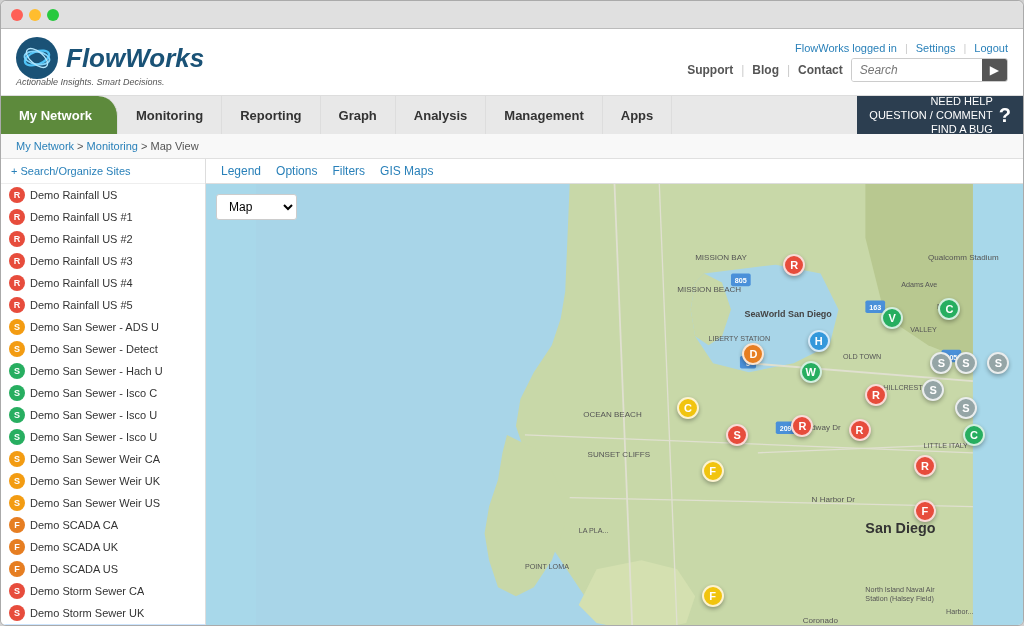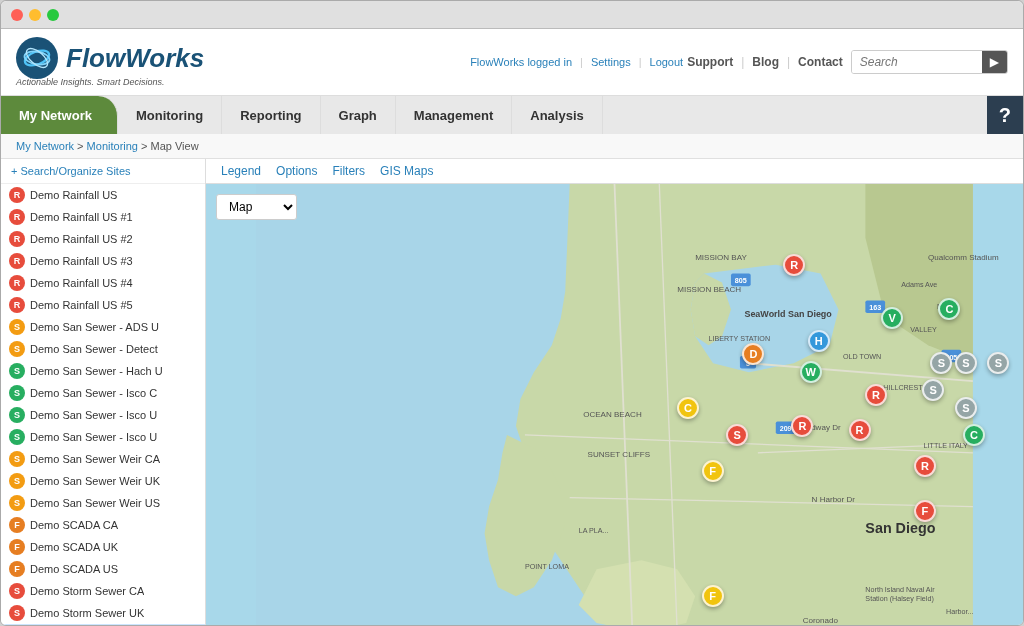--- a/index.html
+++ b/index.html
@@ -16,21 +16,21 @@
     .dot-green { background: #27c93f; }
     
     
     .header { background: #fff; padding: 8px 15px; display: flex; align-items: center; justify-content: space-between; border-bottom: 1px solid #ddd; }
     .logo { display: flex; flex-direction: column; }
     .logo-top { display: flex; align-items: center; gap: 8px; }
     .logo-icon { width: 42px; height: 42px; background: #1a5276; border-radius: 50%; display: flex; align-items: center; justify-content: center; overflow: hidden; }
     .logo-icon svg { width: 38px; height: 38px; }
     .logo-text { font-size: 26px; font-weight: bold; color: #1a5276; font-style: italic; }
     .logo-sub { font-size: 9px; color: #555; font-style: italic; margin-top: -2px; }
-    .header-right { display: flex; flex-direction: row; align-items: center; gap: 4px; }
+    .header-right { display: flex; flex-direction: column; align-items: flex-end; gap: 4px; }
     .header-top-links { display: flex; align-items: center; gap: 8px; font-size: 11px; color: #555; }
     .header-top-links a { color: #2980b9; text-decoration: none; }
     .header-top-links span { color: #ccc; }
     .header-nav { display: flex; align-items: center; gap: 8px; }
     .header-nav a { color: #555; text-decoration: none; font-size: 12px; font-weight: bold; }
     .header-nav span { color: #ccc; }
     .search-box { display: flex; align-items: center; border: 1px solid #ccc; border-radius: 3px; overflow: hidden; }
     .search-box input { border: none; outline: none; padding: 4px 8px; font-size: 12px; width: 130px; font-style: italic; }
     .search-btn { background: #555; border: none; padding: 4px 8px; cursor: pointer; color: white; font-size: 12px; }
     
@@ -133,23 +133,29 @@
         </div>
       </div>
     </div>
   </div>
 
   <div class="main-nav">
     <a class="nav-item active">My Network</a>
     <a class="nav-item">Monitoring</a>
     <a class="nav-item">Reporting</a>
     <a class="nav-item">Graph</a>
+    <a class="nav-item">Analysis</a>
     <a class="nav-item">Management</a>
-    <a class="nav-item">Analysis</a>
+    <a class="nav-item">Apps</a>
     <div class="help-btn">
+      <div>
+        <div>NEED HELP</div>
+        <div>QUESTION / COMMENT</div>
+        <div>FIND A BUG</div>
+      </div>
       <span class="question">?</span>
     </div>
   </div>
 
   <div class="breadcrumb">
     <a>My Network</a>
     &gt; <a>Monitoring</a>
     &gt; <span>Map View</span>
   </div>
 

